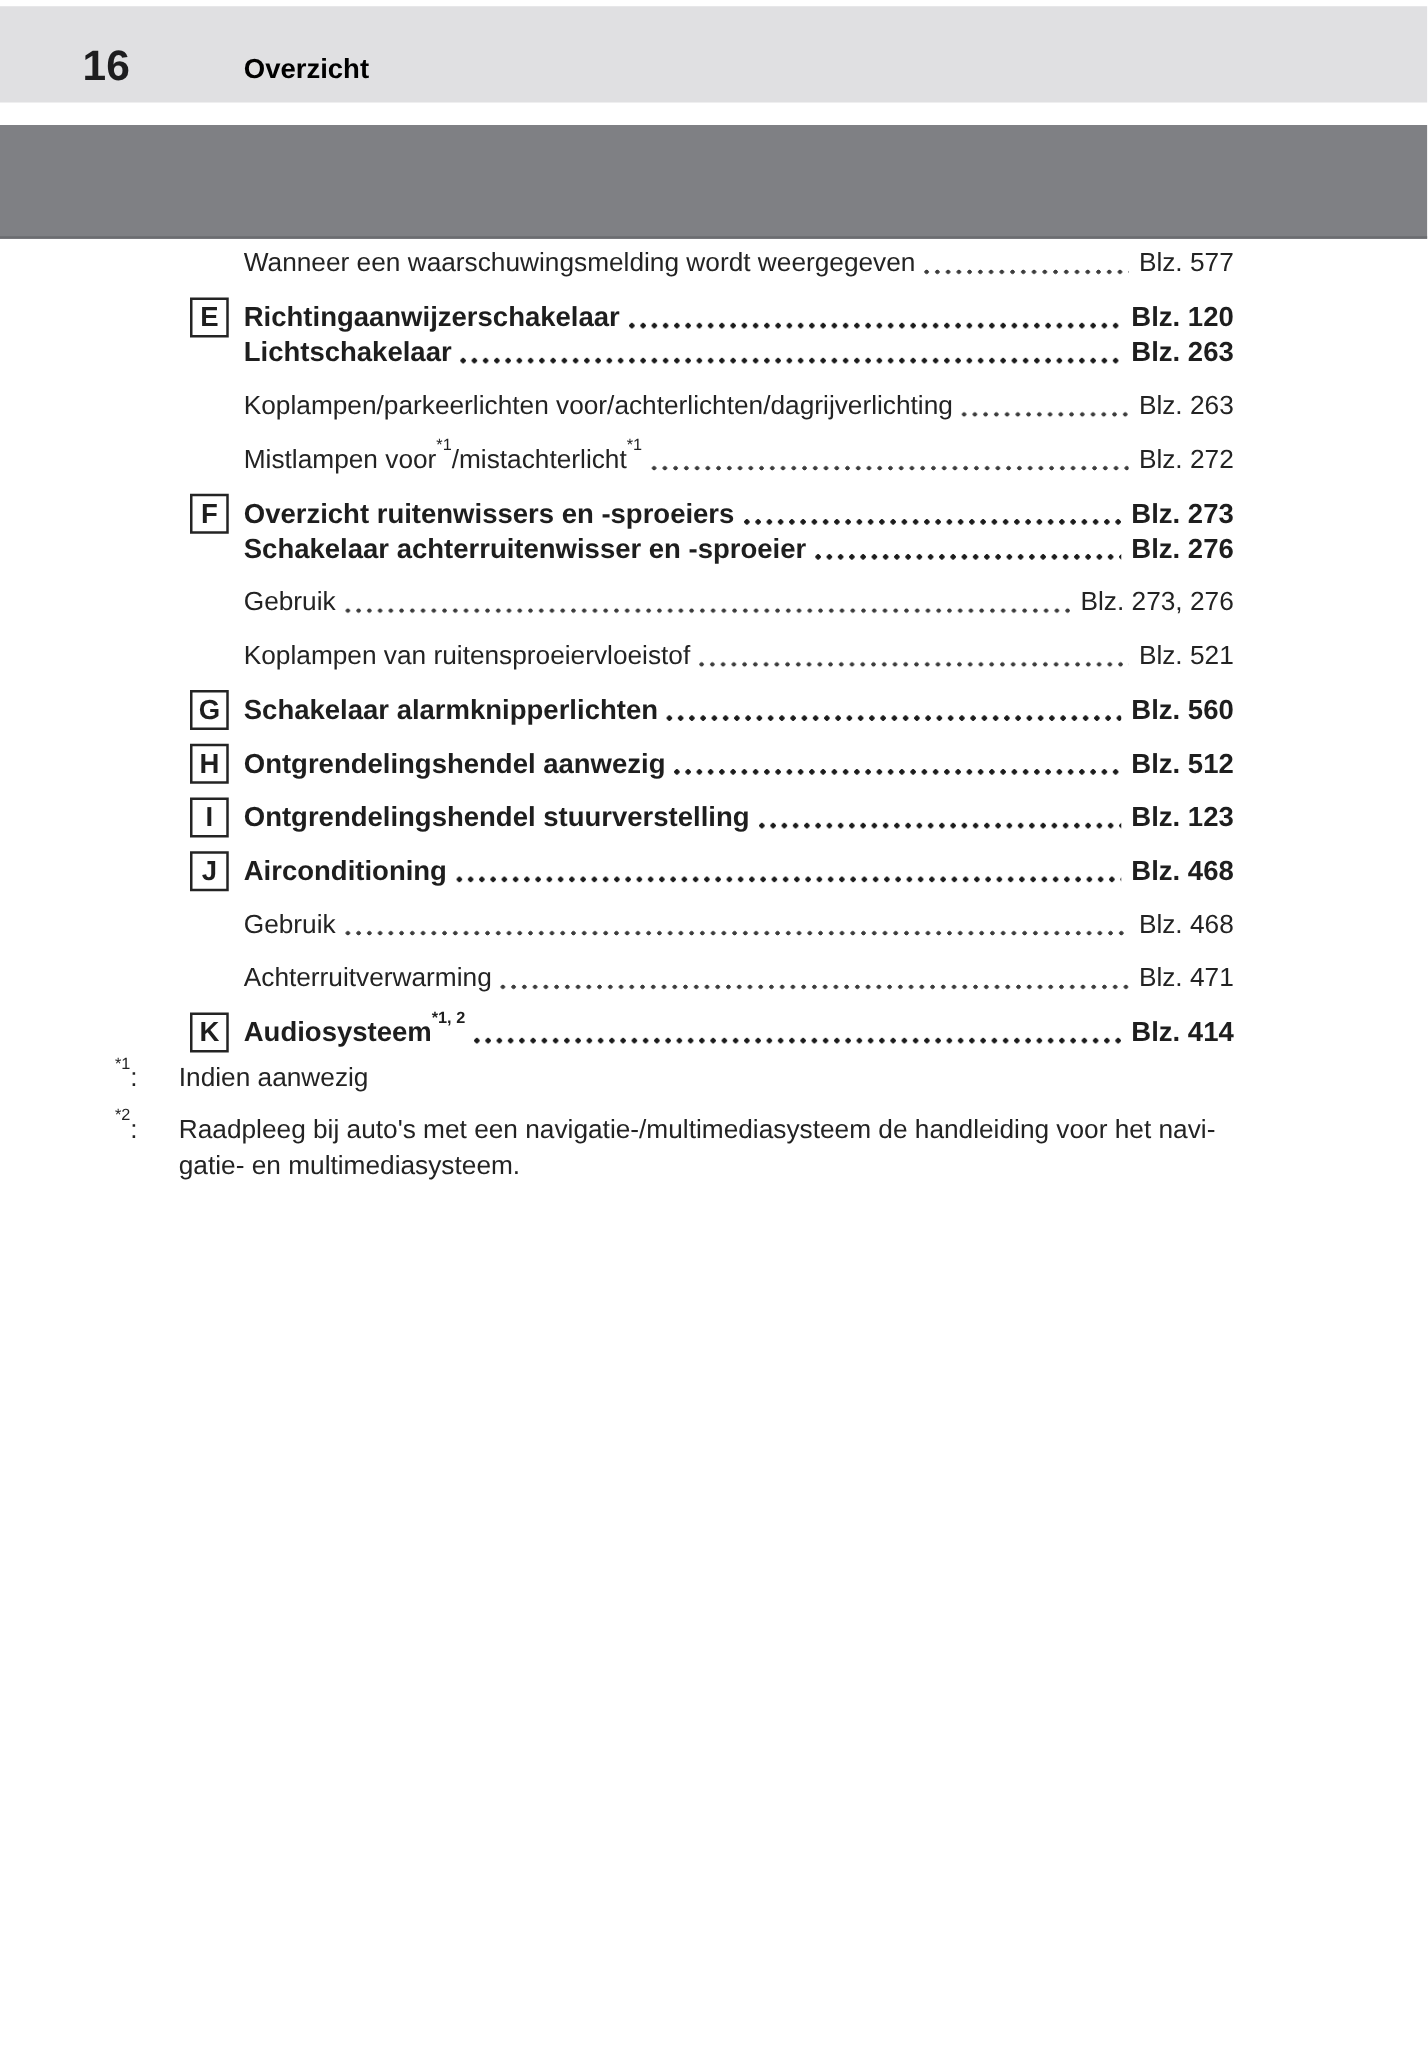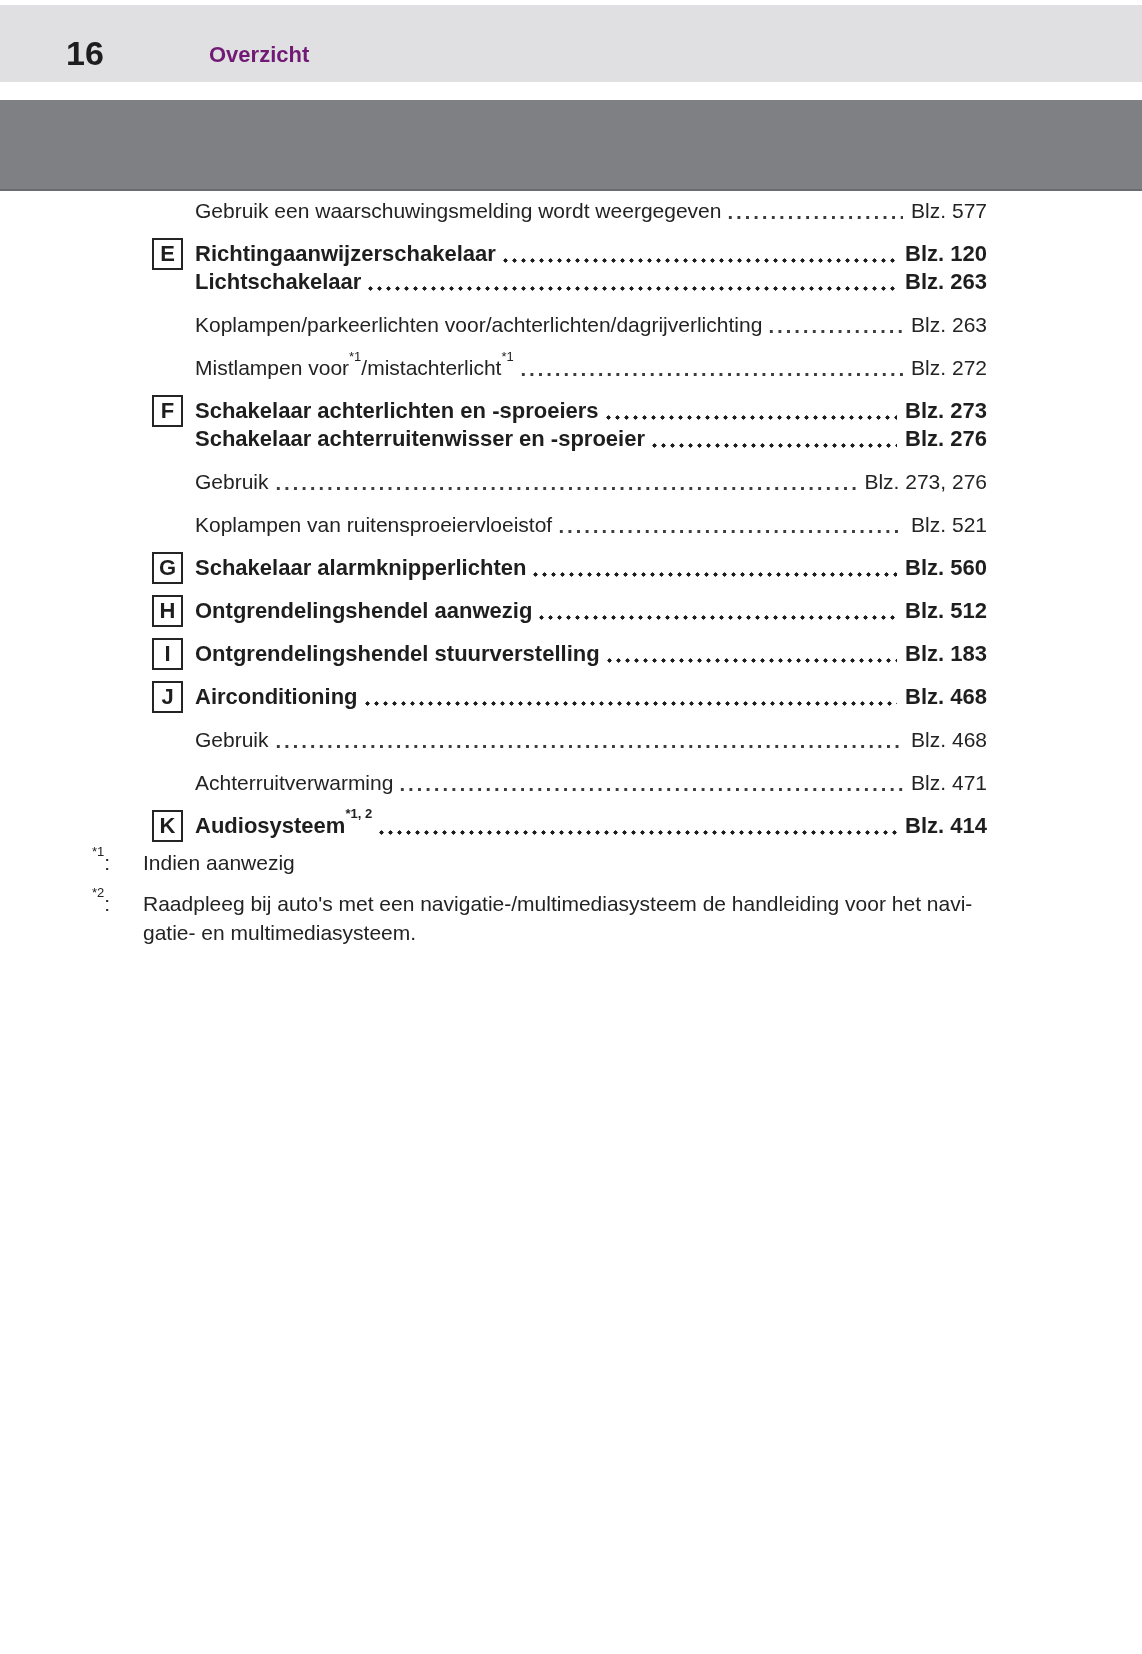--- a/index.html
+++ b/index.html
@@ -11,22 +11,22 @@
   
   .topbar {
     position:absolute; left:0; top:5px; width:100%; height:77px;
     background:#e0e0e2;
   }
   .page-num {
     position:absolute; left:66px; top:36px;
     font-size:34px; line-height:34px; font-weight:700; color:#1d1d1f;
   }
   .section-title {
-    position:absolute; left:209px; top:44px;
-    font-size:22px; line-height:22px; font-weight:700; color:#701a75;
+    position:absolute; left:195px; top:44px;
+    font-size:22px; line-height:22px; font-weight:700; color:#000000;
   }
 
   
   .banner {
     position:absolute; left:0; top:100px; width:100%; height:89px;
     background:#7f8084; border-bottom:2px solid #6b6c70;
   }
 
   
   .toc { position:absolute; left:152px; top:197px; width:835px; }
@@ -76,21 +76,21 @@
   <header class="topbar"></header>
   <span class="page-num">16</span>
   <span class="section-title">Overzicht</span>
 
   <div class="banner"></div>
 
   <main class="toc" id="toc">
       <div class="entry">
         <div class="row">
           <span class="letter-slot"></span>
-          <span class="toc-label">Gebruik een waarschuwingsmelding wordt weergegeven</span>
+          <span class="toc-label">Wanneer een waarschuwingsmelding wordt weergegeven</span>
           <span class="leader"></span>
           <span class="page-ref">Blz. 577</span>
         </div>
       </div>
       <div class="entry">
         <div class="row bold">
           <span class="letter-slot">
             <span class="letter-box">E</span>
           </span>
           <span class="toc-label">Richtingaanwijzerschakelaar</span>
@@ -118,21 +118,21 @@
           <span class="toc-label">Mistlampen voor<sup>*1</sup>/mistachterlicht<sup>*1</sup></span>
           <span class="leader"></span>
           <span class="page-ref">Blz. 272</span>
         </div>
       </div>
       <div class="entry">
         <div class="row bold">
           <span class="letter-slot">
             <span class="letter-box">F</span>
           </span>
-          <span class="toc-label">Schakelaar achterlichten en -sproeiers</span>
+          <span class="toc-label">Overzicht ruitenwissers en -sproeiers</span>
           <span class="leader"></span>
           <span class="page-ref">Blz. 273</span>
         </div>
         <div class="row bold">
           <span class="letter-slot"></span>
           <span class="toc-label">Schakelaar achterruitenwisser en -sproeier</span>
           <span class="leader"></span>
           <span class="page-ref">Blz. 276</span>
         </div>
       </div>
@@ -172,21 +172,21 @@
           <span class="page-ref">Blz. 512</span>
         </div>
       </div>
       <div class="entry">
         <div class="row bold">
           <span class="letter-slot">
             <span class="letter-box">I</span>
           </span>
           <span class="toc-label">Ontgrendelingshendel stuurverstelling</span>
           <span class="leader"></span>
-          <span class="page-ref">Blz. 183</span>
+          <span class="page-ref">Blz. 123</span>
         </div>
       </div>
       <div class="entry">
         <div class="row bold">
           <span class="letter-slot">
             <span class="letter-box">J</span>
           </span>
           <span class="toc-label">Airconditioning</span>
           <span class="leader"></span>
           <span class="page-ref">Blz. 468</span>

